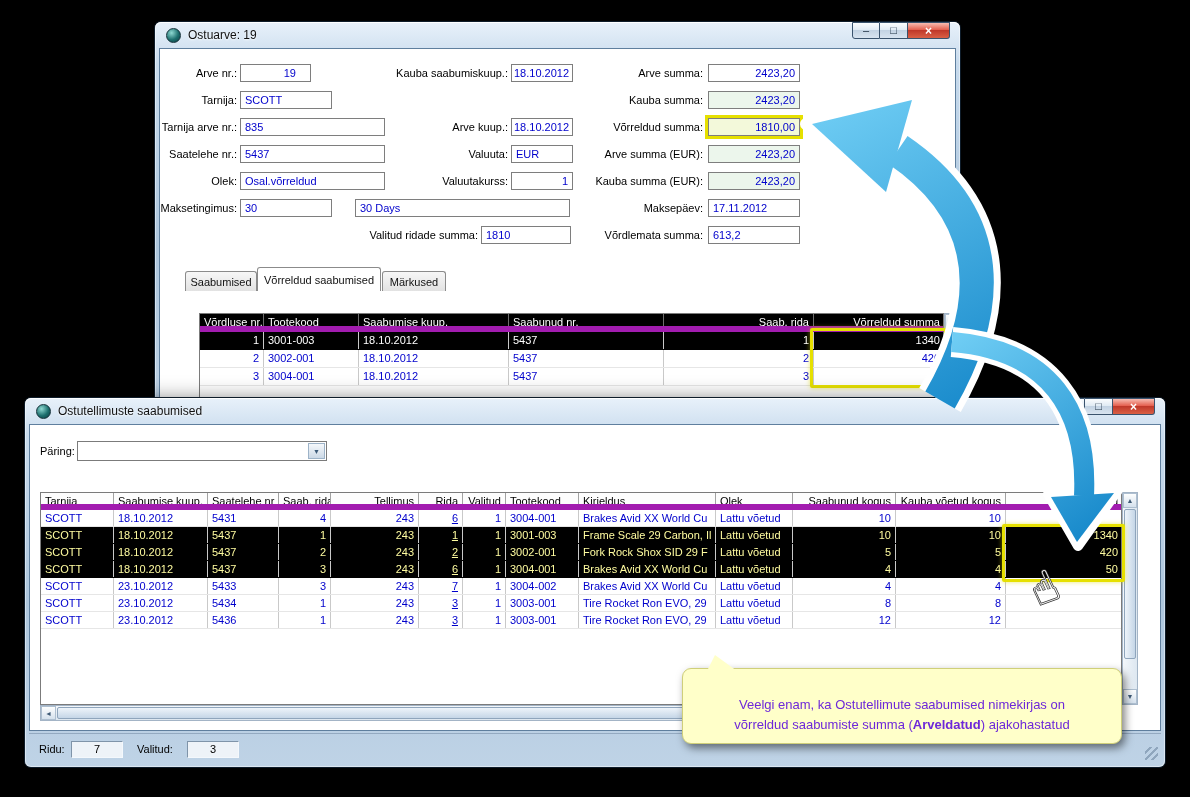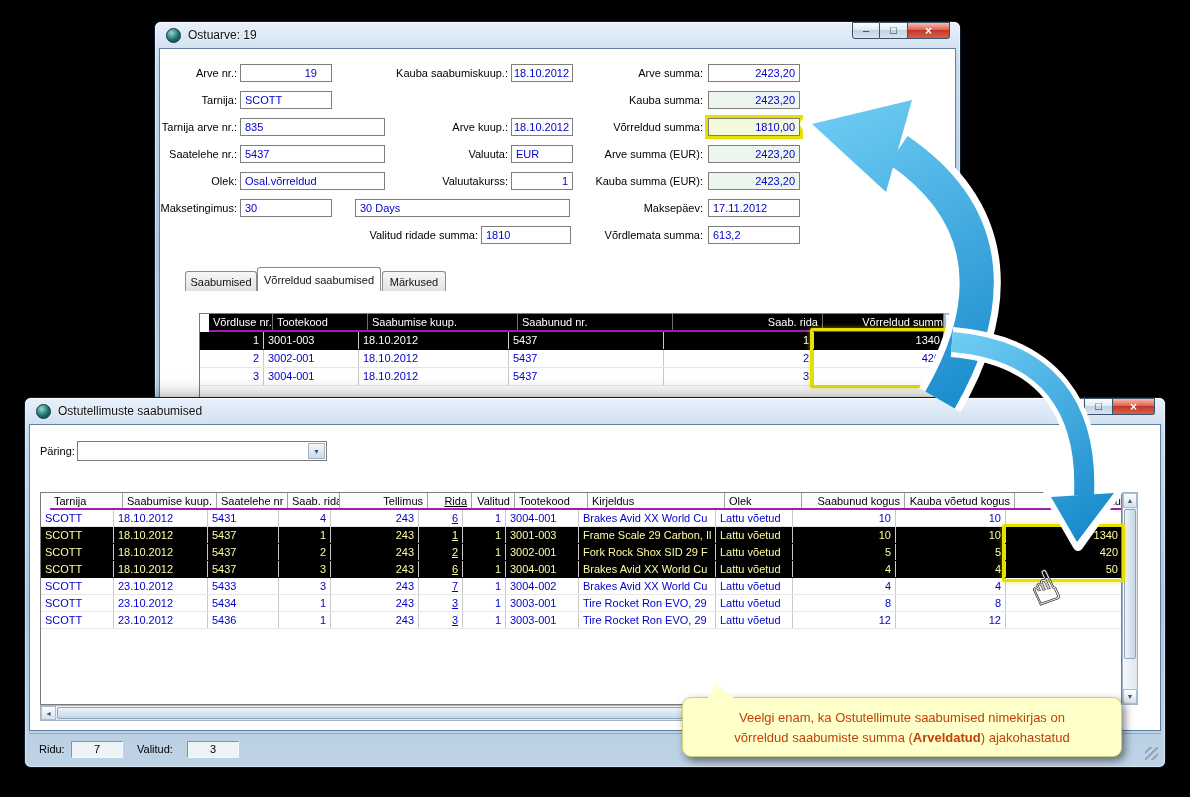--- a/index.html
+++ b/index.html
@@ -29,21 +29,21 @@
   .box.calc { background:#ecf6ec; }
   .box.hlf { background:#f3f9da; box-shadow:0 0 0 3px #e6e000; }
 
   .tab { position:absolute; top:249px; height:20px; border:1px solid #8b8b8b; border-bottom:none; border-radius:3px 3px 0 0;
     background:linear-gradient(#f7f7f7,#e2e2e2); display:flex; align-items:center; justify-content:center; font-size:11px; color:#111; }
   .tab.active { top:245px; height:24px; background:#fff; z-index:2; }
 
   .tbl { position:absolute; background:#fff; border:1px solid #7b7b7b; overflow:hidden; }
   .tr { display:flex; border-bottom:1px solid #e6e6e6; }
   .td { flex:0 0 auto; padding:0 4px; white-space:nowrap; overflow:hidden; border-right:1px solid #c9c9c9; font-size:11px; }
-  .tr.head { border-bottom:2px solid #a21caf;margin-left:9px; }
+  .tr.head { border-bottom:6px solid #a21caf; }
   .tr.sel { background:#000; border-bottom-color:#000; }
 
   
   #inv-table .tr { height:18px; }
   #inv-table .td { line-height:17px; color:#0000cc; }
   #inv-table .tr.head { background:#000; }
   #inv-table .tr.head .td { color:#fff; border-right:1px solid #6e6e6e; }
   #inv-table .tr.sel .td { color:#fff; }
   #inv-table .c0 { width:64px; text-align:right; }
   #inv-table .c1 { width:95px; }
@@ -88,22 +88,22 @@
     font-size:7px; color:#3c5a78; background:linear-gradient(#f5f8fb,#ccd9e6); border:1px solid #9db3c8; }
 
   .statusbar { position:absolute; left:4px; bottom:4px; height:30px; border-top:1px solid #93a9c0;text-decoration:underline; }
   .statuslbl { position:absolute; font-size:11px; color:#000; }
   .sunken { position:absolute; width:52px; height:17px; border:1px solid; border-color:#7f94a9 #f4f8fc #f4f8fc #7f94a9;
     background:#eef3f8; font-size:11px; text-align:center; line-height:15px; color:#000; }
   .grip { position:absolute; right:3px; bottom:3px; width:13px; height:13px;
     background:repeating-linear-gradient(135deg,transparent 0 3px,#8fa6bd 3px 5px); }
 
   .callout { position:absolute; background:#ffffc9; border:1px solid #cfcf7a; border-radius:9px;
-    box-shadow:3px 4px 9px rgba(0,0,0,.5); padding:10px 14px 9px; font-size:13px; color:#c2410c;
-    text-align:center; line-height:1.5; z-index:6;margin-top:29px; }
+    box-shadow:3px 4px 9px rgba(0,0,0,.5); padding:26px 14px 9px; font-size:13px; color:#6d28d9;
+    text-align:center; line-height:1.5; z-index:6; }
   .callout .tail { position:absolute; left:24px; top:-14px; width:0; height:0;
     border-left:8px solid transparent; border-right:22px solid transparent; border-bottom:16px solid #ffffc9; }
 
   .overlay { position:absolute; left:0; top:0; z-index:60; pointer-events:none; }
   .hand { font-size:44px; fill:#fff; stroke:#333; stroke-width:1.5px; paint-order:stroke; font-family:"DejaVu Sans",sans-serif; }
 </style>
 </head>
 <body>
 
 <div class="window" id="win-invoice" style="left:155px; top:22px; width:805px; height:410px; z-index:10;">
@@ -117,21 +117,21 @@
     </span>
   </div>
   <div class="winbg" style="left:4px; top:26px; width:797px; height:380px;"></div>
 
   <div class="lbl" style="left:0;width:82px;top:45px">Arve nr.:</div>
   <div class="lbl" style="left:0;width:82px;top:72px">Tarnija:</div>
   <div class="lbl" style="left:0;width:82px;top:99px">Tarnija arve nr.:</div>
   <div class="lbl" style="left:0;width:82px;top:126px">Saatelehe nr.:</div>
   <div class="lbl" style="left:0;width:82px;top:153px">Olek:</div>
   <div class="lbl" style="left:0;width:82px;top:180px">Maksetingimus:</div>
-  <div class="box r" style="left:85px;top:42px;width:92px;padding-right:14px">19</div>
+  <div class="box r" style="left:85px;top:42px;width:71px;padding-right:14px">19</div>
   <div class="box" style="left:85px;top:69px;width:92px">SCOTT</div>
   <div class="box" style="left:85px;top:96px;width:145px">835</div>
   <div class="box" style="left:85px;top:123px;width:145px">5437</div>
   <div class="box" style="left:85px;top:150px;width:145px">Osal.võrreldud</div>
   <div class="box" style="left:85px;top:177px;width:92px">30</div>
   <div class="box" style="left:200px;top:177px;width:215px">30 Days</div>
 
   <div class="lbl" style="left:218px;width:135px;top:45px">Kauba saabumiskuup.:</div>
   <div class="lbl" style="left:218px;width:135px;top:99px">Arve kuup.:</div>
   <div class="lbl" style="left:218px;width:135px;top:126px">Valuuta:</div>

